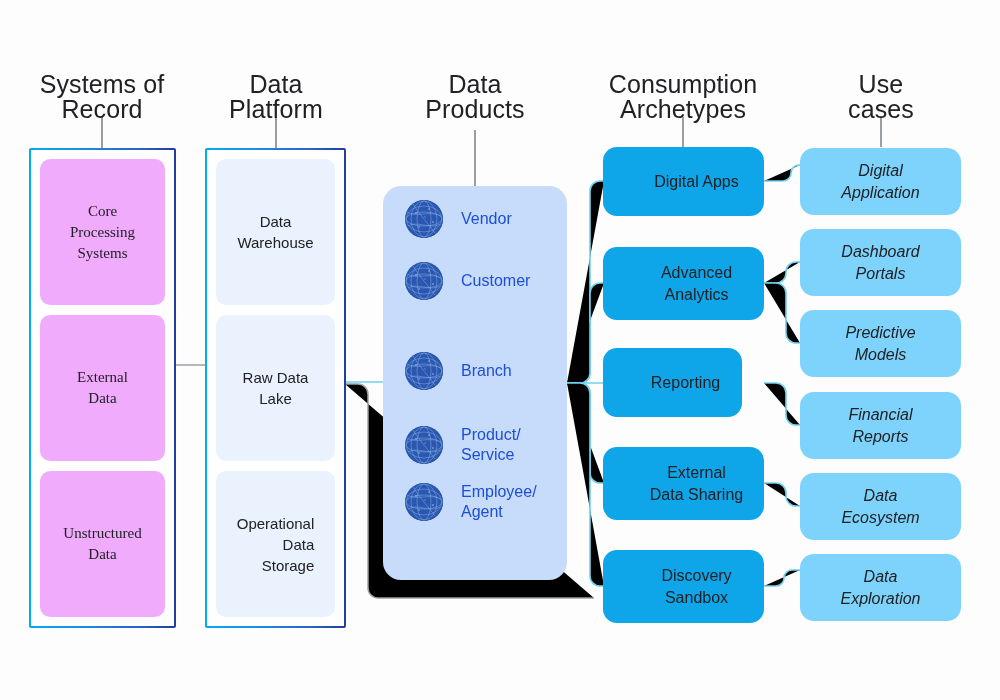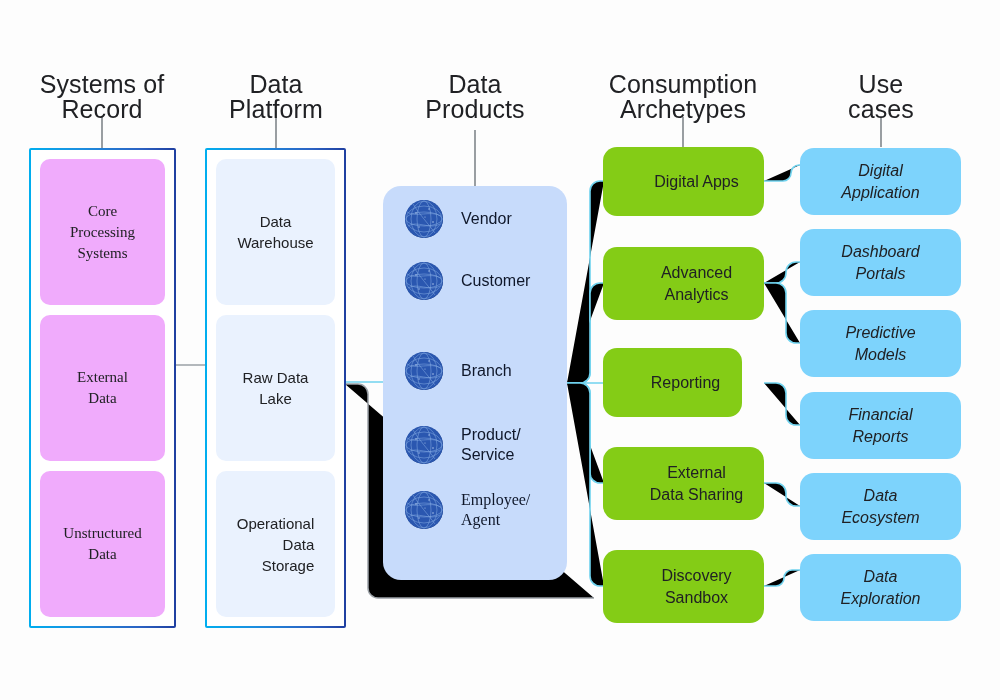--- a/index.html
+++ b/index.html
@@ -75,39 +75,39 @@
     position:relative;
     overflow:hidden;
     flex:0 0 auto;
     box-shadow:inset -4px -5px 9px rgba(0,0,0,.28), inset 3px 3px 7px rgba(255,255,255,.16);
   }
   .globe svg{position:absolute;left:0;top:0;}
   .dp-label{
     margin-left:18px;
     font-size:16px;
     line-height:20px;
-    color:#0f172a;
+    color:#1d4ed8;
     white-space:pre-line;
   }
 
   
   .pill{
     position:absolute;
     border-radius:14px;
     display:flex;
     align-items:center;
     justify-content:center;
     text-align:center;
     font-size:16px;
     line-height:22px;
     color:#202124;
     white-space:pre-line;
     box-sizing:border-box;
   }
-  .pill.arche{background:#84cc16;padding-left:26px;}
+  .pill.arche{background:#0ea5e9;padding-left:26px;}
   .pill.usecase{background:#7dd3fc;font-style:italic;}
 
   svg.wires{position:absolute;left:0;top:0;width:1000px;height:700px;pointer-events:none;}
 </style>
 </head>
 <body>
 
 <div id="stage">
 
   <svg class="wires" viewBox="0 0 1000 700">
@@ -274,21 +274,21 @@
             <circle cx="28" cy="22" r=".8"></circle>
               <circle cx="14" cy="27" r=".7"></circle>
             <circle cx="20" cy="17" r=".6"></circle>
           </g>
         </svg>
       </span>
       <span class="dp-label">Product/
 Service</span>
     </div>
 
-    <div class="dp-row" style="top:304px;font-family:Liberation Serif, serif;">
+    <div class="dp-row" style="top:296px;">
       <span class="globe">
         <svg width="38" height="38" viewBox="0 0 38 38">
           <circle cx="19" cy="19" r="19" fill="#2A57B0"></circle>
           <g stroke="#9FC4F2" stroke-width=".55" fill="none" opacity=".75">
             <ellipse cx="19" cy="19" rx="18" ry="7"></ellipse>
             <ellipse cx="19" cy="19" rx="18" ry="13"></ellipse>
             <ellipse cx="19" cy="19" rx="7" ry="18"></ellipse>
             <ellipse cx="19" cy="19" rx="13" ry="18"></ellipse>
             <path d="M2 12 C10 18 26 10 36 16"></path>
             <path d="M3 26 C12 20 25 30 35 24"></path>

